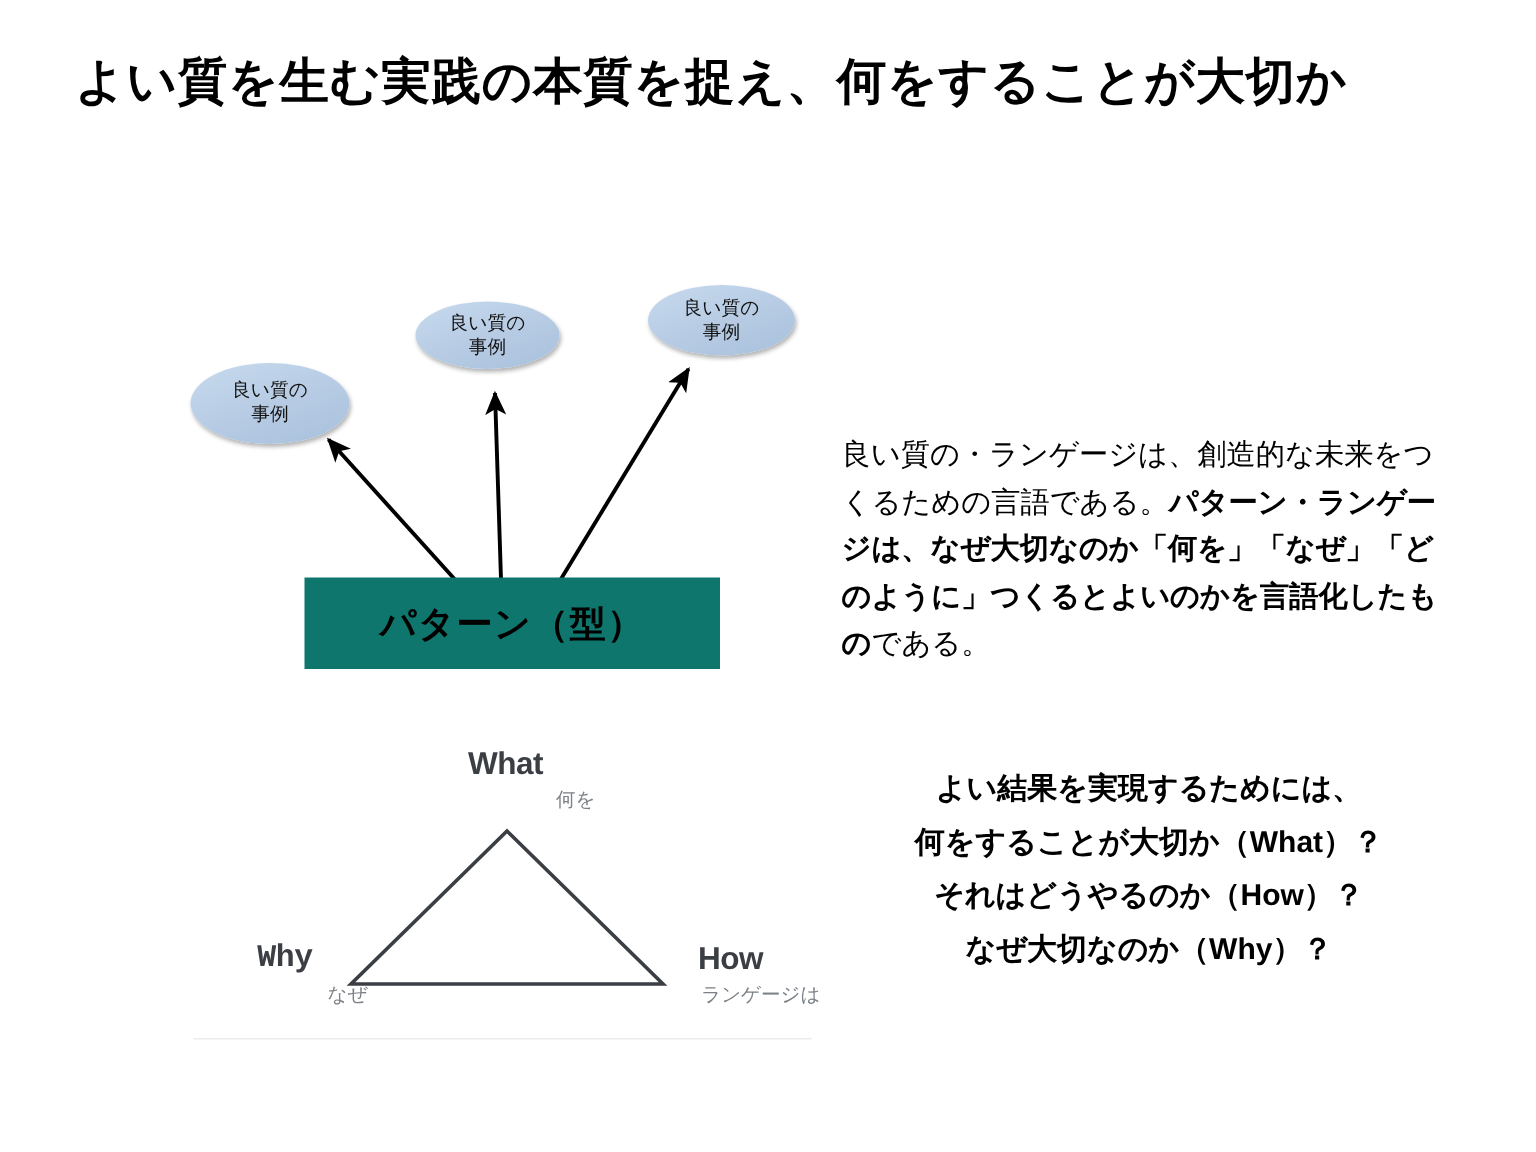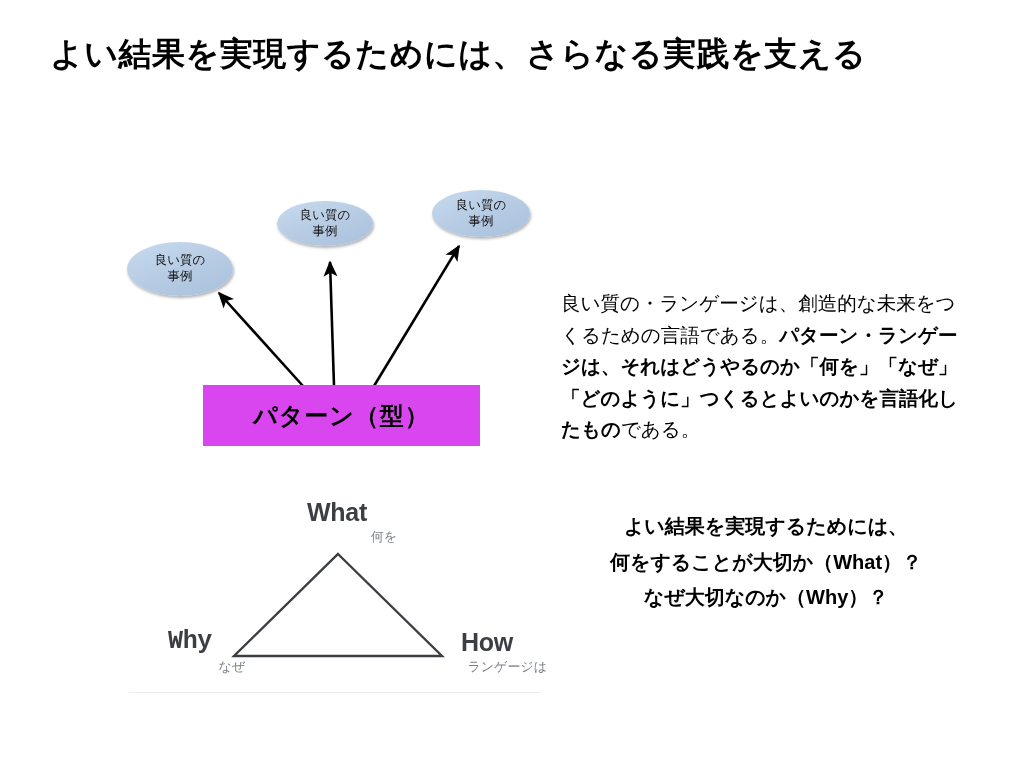--- a/index.html
+++ b/index.html
@@ -69,21 +69,21 @@
   .node-1 { left: 127px; top: 242px; width: 106px; height: 54px; }
   .node-2 { left: 277px; top: 201px; width: 96px;  height: 45px; }
   .node-3 { left: 432px; top: 190px; width: 98px;  height: 47px; }
 
   .pattern-box {
     position: absolute;
     left: 203px;
     top: 385px;
     width: 277px;
     height: 61px;
-    background: #d946ef;
+    background: #0f766e;
     display: flex;
     align-items: center;
     justify-content: center;
     font-size: 24px;
     font-weight: bold;
     letter-spacing: 1px;
     color: #000000;
   }
 
   
@@ -115,21 +115,21 @@
     top: 0;
   }
   .tri-label {
     position: absolute;
     text-align: center;
     color: #3b3f44;
     font-weight: bold;
   }
   .tri-label .en {
     display: block;
-    font-size: 25px;
+    font-size: 21px;
     line-height: 1.05;
     letter-spacing: -0.3px;
   }
   .tri-label .ja {
     display: block;
     font-size: 13px;
     font-weight: normal;
     color: #7c8187;
     margin-top: 3px;
     text-align: right;
@@ -150,21 +150,21 @@
     line-height: 1.78;
     color: #000000;
   }
   .question div { white-space: nowrap; }
 </style>
 </head>
 <body>
 
 <div class="slide">
 
-  <div class="title">よい結果を実現するためには、さらなる実践を支える</div>
+  <div class="title">よい質を生む実践の本質を捉え、何をすることが大切か</div>
 
   <div class="diagram">
 
     <svg width="560" height="470">
       <defs>
         <marker id="arrowhead" markerWidth="7" markerHeight="7" refX="5.6" refY="3.1" orient="auto" markerUnits="strokeWidth">
           <path d="M0,0.4 L6.2,3.1 L0,5.8 L1.5,3.1 Z" fill="#000000"></path>
         </marker>
       </defs>
 
@@ -188,21 +188,21 @@
     <div class="ellipse-node node-3">
       <span>良い質の</span>
       <span>事例</span>
     </div>
 
     <div class="pattern-box">
       <span>パターン（型）</span>
     </div>
   </div>
 
-  <div class="paragraph"><span>良い質の・ランゲージは、創造的な未来をつくるための言語である。</span><b>パターン・ランゲージは、それはどうやるのか「何を」「なぜ」「どのように」つくるとよいのかを言語化したもの</b><span>である。</span></div>
+  <div class="paragraph"><span>良い質の・ランゲージは、創造的な未来をつくるための言語である。</span><b>パターン・ランゲージは、なぜ大切なのか「何を」「なぜ」「どのように」つくるとよいのかを言語化したもの</b><span>である。</span></div>
 
   <div class="triangle-block">
     <svg width="412" height="204">
       <polygon points="209,67 313,169 105,169" fill="none" stroke="#3b3f44" stroke-width="2.4" stroke-linejoin="miter"></polygon>
     </svg>
 
     <div class="tri-label tri-what">
       <span class="en">What</span>
       <span class="ja">何を</span>
     </div>
@@ -214,16 +214,17 @@
 
     <div class="tri-label tri-how">
       <span class="en">How</span>
       <span class="ja">ランゲージは</span>
     </div>
   </div>
 
   <div class="question">
     <div>よい結果を実現するためには、</div>
     <div>何をすることが大切か（What）？</div>
+    <div>それはどうやるのか（How）？</div>
     <div>なぜ大切なのか（Why）？</div>
   </div>
 
 </div>
 
 </body></html>

